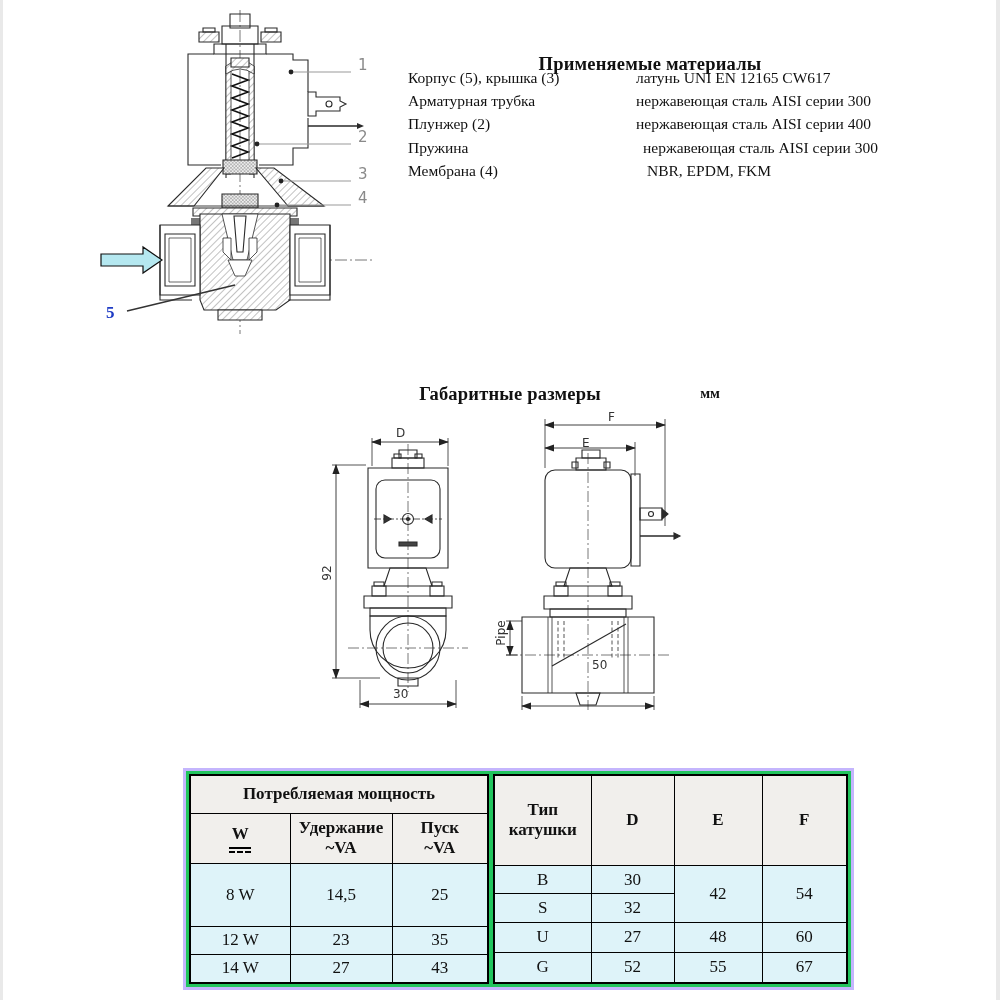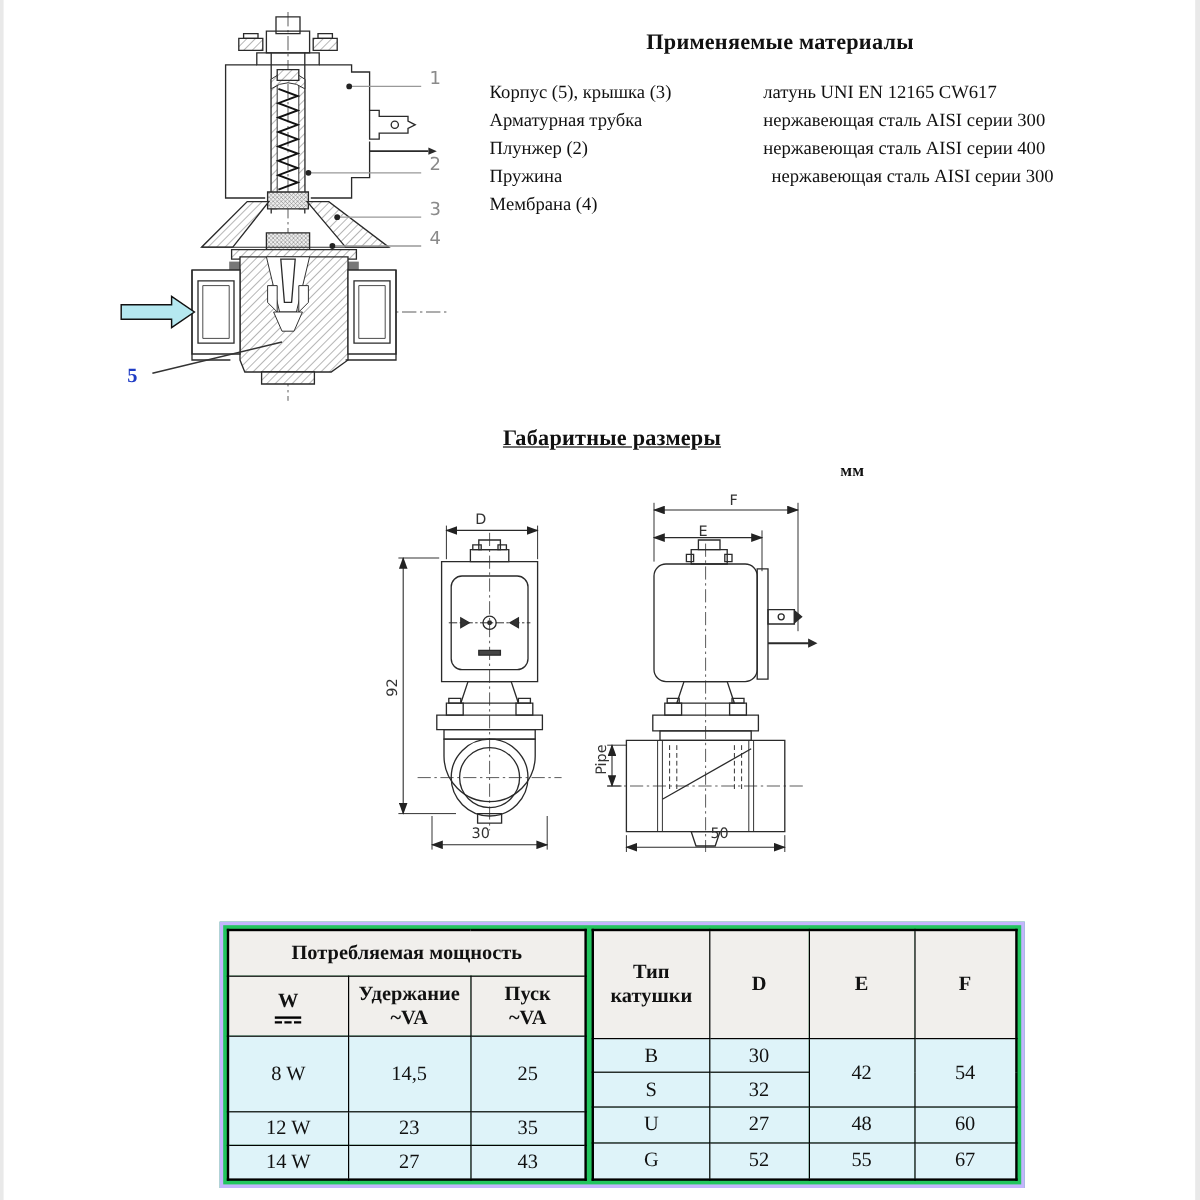--- a/index.html
+++ b/index.html
@@ -1,21 +1,21 @@
 <!DOCTYPE html>
 <html><head>
 <meta charset="utf-8">
 <style>
   html,body{margin:0;padding:0;}
   body{width:1000px;height:1000px;background:#fff;position:relative;
        font-family:"Liberation Serif",serif;color:#111;overflow:hidden;}
   .abs{position:absolute;}
   .edge{position:absolute;top:0;height:1000px;background:#e9e9e9;}
   
-  .sec-title{font-weight:bold;font-size:18.5px;text-align:center;letter-spacing:.2px;}
+  .sec-title{font-weight:bold;font-size:18.5px;text-align:center;letter-spacing:.2px;margin-top:28px;}
   .unit{font-weight:bold;font-size:14.5px;text-align:right;}
   
   .materials{left:408px;top:66px;display:grid;grid-template-columns:222px auto;
              column-gap:6px;font-size:15.5px;line-height:23.2px;white-space:nowrap;}
   .materials .ind1{padding-left:7px;}
   .materials .ind2{padding-left:11px;}
   
   .callout{font-family:"DejaVu Sans",sans-serif;font-size:15px;color:#8a8a8a;}
   .callout5{font-size:17px;font-weight:bold;color:#1f3cc5;font-family:"Liberation Serif",serif;}
   .dim{font-family:"DejaVu Sans",sans-serif;font-size:12px;color:#333;}
@@ -136,23 +136,24 @@
 <div class="abs materials">
   <div>Корпус (5), крышка (3)</div>
   <div>латунь UNI EN 12165 CW617</div>
   <div>Арматурная трубка</div>
   <div>нержавеющая сталь AISI серии 300</div>
   <div>Плунжер (2)</div>
   <div>нержавеющая сталь AISI серии 400</div>
   <div>Пружина</div>
   <div class="ind1">нержавеющая сталь AISI серии 300</div>
   <div>Мембрана (4)</div>
+  <div class="ind2">NBR, EPDM, FKM</div>
 </div>
 
-<div class="abs sec-title" style="left:300px;top:356px;width:420px;text-decoration:underline;">Габаритные размеры</div>
+<div class="abs sec-title" style="left:300px;top:356px;width:420px;">Габаритные размеры</div>
 <div class="abs unit" style="left:300px;top:385px;width:420px;">мм</div>
 
 <svg class="abs" style="left:320px;top:420px;" width="165" height="300" viewBox="0 0 165 300">
   <defs>
     <marker id="arF" markerWidth="11" markerHeight="8" refX="10" refY="4" orient="auto-start-reverse">
       <path d="M0,0 L11,4 L0,8 Z" fill="#222"></path>
     </marker>
   </defs>
   <g stroke="#2a2a2a" stroke-width="1.1" fill="none">
 
@@ -262,21 +263,21 @@
     <line x1="22" y1="213" x2="22" y2="247" stroke-width="0.9" marker-start="url(#arS)" marker-end="url(#arS)"></line>
 
     <line x1="34" y1="288" x2="34" y2="302" stroke-width="0.8"></line>
     <line x1="166" y1="288" x2="166" y2="302" stroke-width="0.8"></line>
     <line x1="34" y1="298" x2="166" y2="298" stroke-width="0.9" marker-start="url(#arS)" marker-end="url(#arS)"></line>
   </g>
 </svg>
 <span class="abs dim" style="left:608px;top:410px;">F</span>
 <span class="abs dim" style="left:582px;top:436px;">E</span>
 <span class="abs dim rot" style="left:483px;top:626px;width:36px;">Pipe</span>
-<span class="abs dim" style="left:592px;top:687px;">50</span>
+<span class="abs dim" style="left:592px;top:658px;">50</span>
 
 <div class="abs tables-frame">
   <table>
     <colgroup>
         <col style="width:100px">
         <col style="width:102px">
         <col style="width:96px">
       </colgroup>
     <tbody>
         <tr class="h38">

